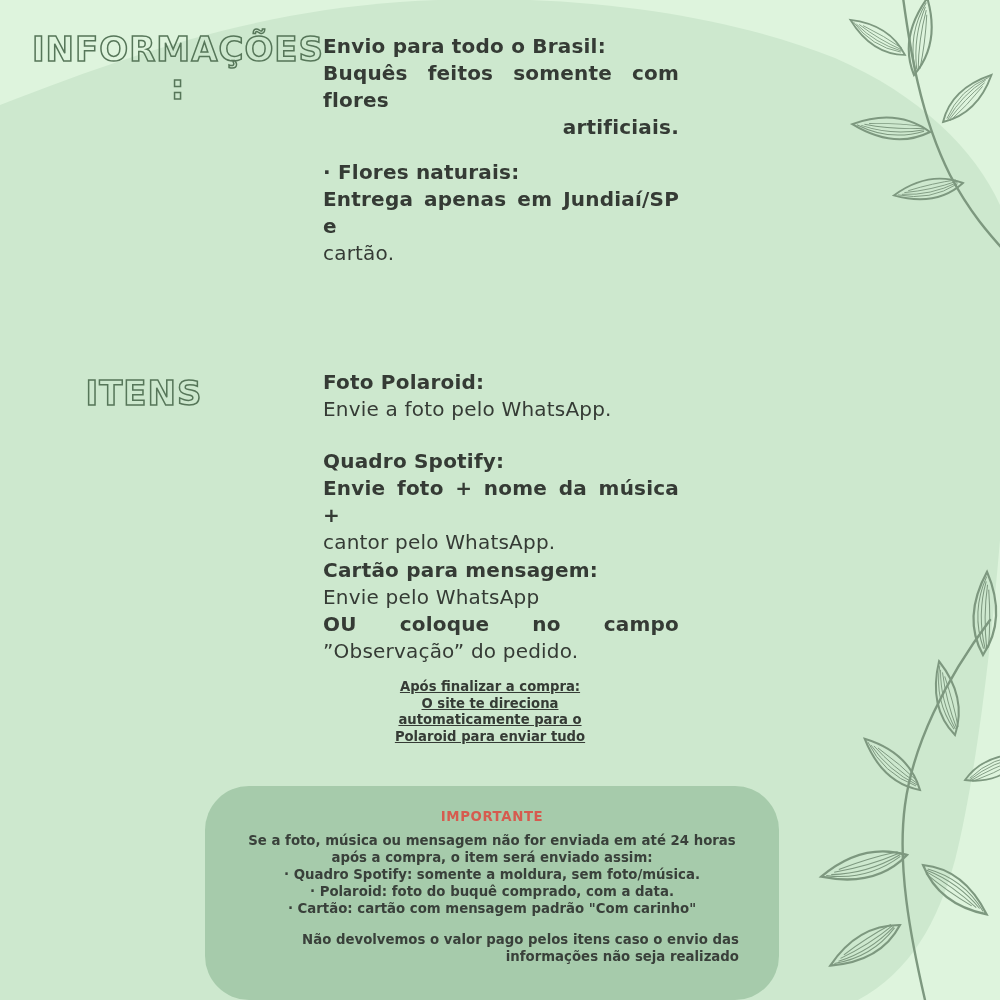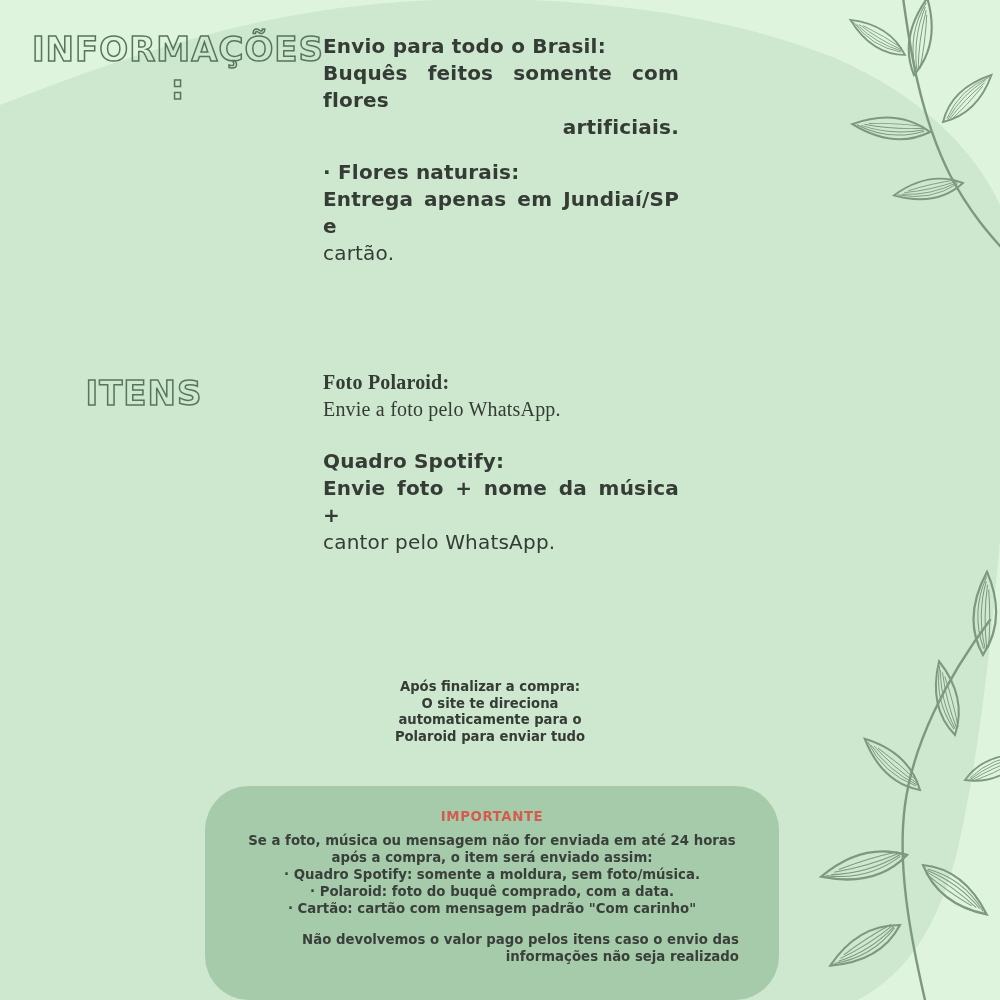--- a/index.html
+++ b/index.html
@@ -28,27 +28,27 @@
   .t-info{left:8px;top:30px;width:300px;font-size:34px;margin-left:20px;}
   .t-extras{left:10px;top:374px;width:268px;font-size:34px;line-height:38px;}
 
   .col{position:absolute;left:323px;width:356px;font-size:20px;line-height:27px;letter-spacing:0.2px;}
   .col .h{font-weight:700;}
   .jline{text-align:justify;text-align-last:justify;font-weight:bold;}
   .ul{font-weight:700;text-decoration-thickness:2px;text-underline-offset:4px;text-align:right;}
   .pos-s1{top:33px;}
   .pos-s2{top:159px;}
   .pos-s3{top:250px;}
-  .pos-s4{top:369px;font-family:Liberation Serif, serif;}
+  .pos-s4{top:369px;}
   .pos-s5{top:448px;}
   .pos-s6{top:557px;}
 
   .note{
     position:absolute;left:340px;top:679px;width:300px;
-    text-align:center;font-size:13.2px;font-weight:700;line-height:16.6px;
+    text-align:center;font-size:13.2px;font-weight:700;line-height:16.6px;text-decoration:underline;
   }
 
   .ibox{
     position:absolute;left:205px;top:786px;width:574px;height:214px;
     box-sizing:border-box;background:#a6cbab;border-radius:44px;
     padding:20px 40px 0;text-align:center;
     font-size:13.3px;font-weight:700;line-height:17px;color:#39403a;
   }
   .ibox-title{color:#d65b4f;letter-spacing:0.6px;margin:2px 0 7px;}
   .ibox-intro{}
@@ -122,20 +122,26 @@
     <div class="h">Foto Polaroid:</div>
     <div>Envie a foto pelo WhatsApp.</div>
   </div>
 
   <div class="col pos-s5">
     <div class="h">Quadro Spotify:</div>
     <div class="jline">Envie foto + nome da música +</div>
     <div>cantor pelo WhatsApp.</div>
   </div>
 
+  <div class="col pos-s6">
+    <div class="h">Cartão para mensagem:</div>
+    <div>Envie pelo WhatsApp</div>
+    <div class="jline">OU coloque no campo</div>
+    <div>”Observação” do pedido.</div>
+  </div>
 
   <div class="note">
     <div>Após finalizar a compra:</div>
     <div>O site te direciona</div>
     <div>automaticamente para o</div>
     <div>Polaroid para enviar tudo</div>
   </div>
 
   <div class="ibox">
     <div class="ibox-title">IMPORTANTE</div>

